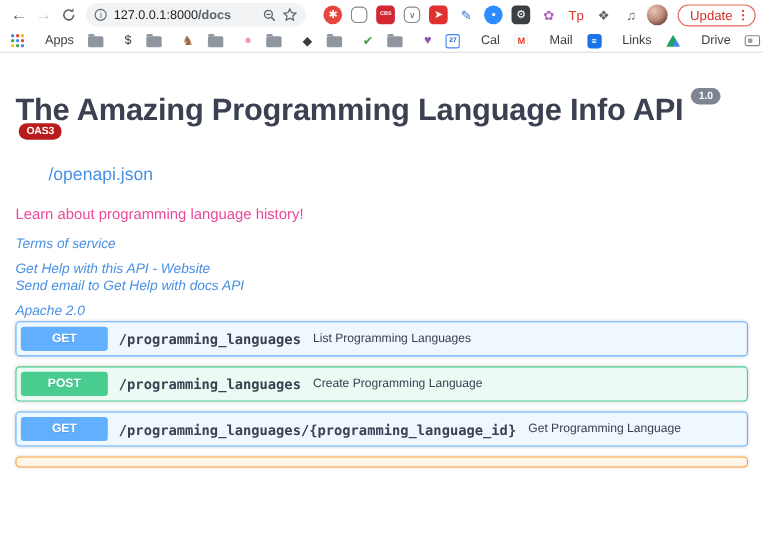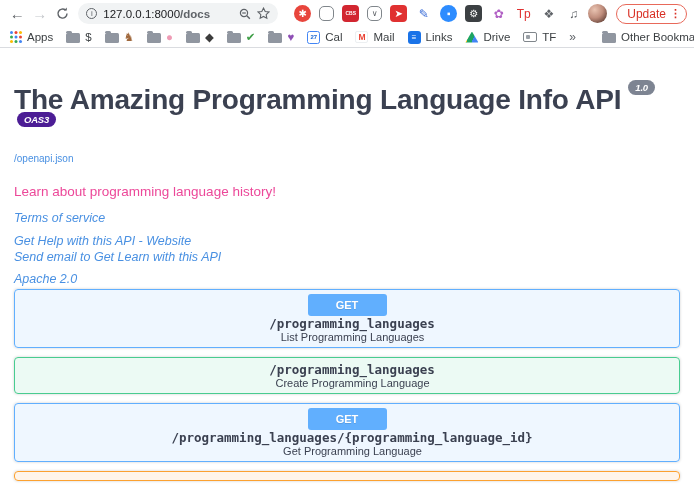--- a/index.html
+++ b/index.html
@@ -29,21 +29,21 @@
   .ext.plain { font-size:12px; }
   .avatar { width:19px; height:19px; min-width:19px; border-radius:50%; margin-left:4px; cursor:pointer;
             background:radial-gradient(circle at 35% 30%, #e9c4b2 0%, #c08e7d 45%, #6e4a3f 80%, #463028 100%); }
   .update-btn { display:flex; gap:4px; margin-left:7px; cursor:pointer;
                 border:1.5px solid #e8695a; border-radius:12px; padding:2px 5px 2px 10px;
                 color:#d93025; font-size:12px; }
   .update-dots { font-size:11px; color:#d93025; font-weight:700; }
 
   .bookmarks { height:21px; display:flex; align-items:center; padding:0 10px; gap:13px;
                border-bottom:1px solid #dadce0; font-size:11.5px; color:#3c4043; }
-  .bm { display:flex; align-items:center; gap:5px; cursor:pointer; white-space:nowrap; }
+  .bm { display:flex; align-items:center; gap:19px; cursor:pointer; white-space:nowrap; }
   .bm-icon { display:inline-flex; align-items:center; justify-content:center; }
   .icon-apps { position:relative; width:12px; height:12px; }
   .icon-apps::before { content:""; position:absolute; top:0; left:0; width:3px; height:3px; border-radius:50%;
       background:#4285f4;
       box-shadow:4.5px 0 0 #ea4335, 9px 0 0 #fbbc04,
                  0 4.5px 0 #34a853, 4.5px 4.5px 0 #4285f4, 9px 4.5px 0 #ea4335,
                  0 9px 0 #fbbc04, 4.5px 9px 0 #34a853, 9px 9px 0 #4285f4; }
   .icon-folder { width:14px; height:10px; background:#9096a0; border-radius:1.5px; position:relative; margin-top:2px; }
   .icon-folder::before { content:""; position:absolute; top:-2.5px; left:0; width:6px; height:2.5px;
                          background:#9096a0; border-radius:1.5px 1.5px 0 0; }
@@ -58,38 +58,38 @@
   .icon-tf { width:14px; height:10px; border:1.2px solid #80868b; border-radius:2px; position:relative; }
   .icon-tf::before { content:""; position:absolute; left:1.5px; top:1.5px; width:4px; height:4.5px;
                      background:#9aa0a6; border-radius:1px; }
   .bm-overflow-label { color:#5f6368; font-size:12px; }
   .bm-sep { width:1px; height:14px; background:#dadce0; }
 
   
   .page { padding:0 14px; }
   .api-title { margin-top:36px; font-size:28px; font-weight:700; color:#3b4151; letter-spacing:-.2px; }
   .badge { display:inline-block; font-size:9.5px; font-weight:700; color:#fff; border-radius:16px;
-           padding:2px 7px; vertical-align:top; position:relative; top:-4px; margin-left:7px;font-style:italic; }
+           padding:2px 7px; vertical-align:top; position:relative; top:-4px; margin-left:7px; }
   .badge.ver { background:#7d8492; }
-  .badge.oas { background:#4c1d95; margin-left:3px; }
-  .spec-link { display:inline-block; margin-top:3px; font-size:10px; color:#4990e2;
-               text-decoration:none; cursor:pointer; }
+  .badge.oas { background:#b91c1c; margin-left:3px; }
+  .spec-link { display:inline-block; margin-top:3px; font-size:16px; color:#4990e2;
+               text-decoration:none; cursor:pointer;margin-left:30px; }
   .desc { margin-top:18px; font-size:13.5px; color:#ec4899; }
   .info-links { margin-top:13px;font-style:italic; }
   .info-links a { display:block; font-size:12.5px; color:#4990e2; text-decoration:none;
                   cursor:pointer; margin-bottom:2px; line-height:1.1; }
   .info-links a:nth-child(2) { margin-top:9px; }
   .info-links a:nth-child(4) { margin-top:9px; }
 
   .section-header { display:flex; align-items:center; margin-top:35px; margin-bottom:11px; cursor:pointer; }
   .section-title { flex:1; font-size:24px; font-weight:700; color:#3b4151; }
   .section-arrow { margin-right:22px; display:flex; }
 
   .opblock { border:1px solid; border-radius:4px; margin-bottom:9px; padding:4px;
-             display:flex; align-items:center; box-shadow:0 0 3px rgba(0,0,0,.19); cursor:pointer;flex-direction:column; }
+             display:flex; align-items:center; box-shadow:0 0 3px rgba(0,0,0,.19); cursor:pointer; }
   .method { min-width:79px; text-align:center; padding:5px 0; border-radius:3px; color:#fff;
             font-weight:700; font-size:11px; text-shadow:0 1px 0 rgba(0,0,0,.1); }
   .path { margin-left:10px; font-family:"DejaVu Sans Mono","Liberation Mono",monospace;
           font-weight:700; font-size:12.5px; color:#3b4151; }
   .summary { margin-left:11px; font-size:11px; color:#3b4151; }
 </style>
 </head>
 <body>
 
 <div class="chrome">
@@ -214,33 +214,34 @@
 
 <div class="page">
   <h1 class="api-title"><span>The Amazing Programming Language Info API</span><span class="badge ver">1.0</span><span class="badge oas">OAS3</span></h1>
   <a class="spec-link">/openapi.json</a>
 
   <div class="desc">Learn about programming language history!</div>
 
   <div class="info-links">
     <a>Terms of service</a>
     <a>Get Help with this API - Website</a>
-    <a>Send email to Get Learn with this API</a>
+    <a>Send email to Get Help with docs API</a>
     <a>Apache 2.0</a>
   </div>
 
 
   <div id="ops">
   <div class="opblock" style="border-color: rgb(97, 175, 254); background: rgba(97, 175, 254, 0.1);">
     <span class="method" style="background: rgb(97, 175, 254);">GET</span>
     <span class="path">/programming_languages</span>
     <span class="summary">List Programming Languages</span>
   </div>
 
   <div class="opblock" style="border-color: rgb(73, 204, 144); background: rgba(73, 204, 144, 0.1);">
+    <span class="method" style="background: rgb(73, 204, 144);">POST</span>
     <span class="path">/programming_languages</span>
     <span class="summary">Create Programming Language</span>
   </div>
 
   <div class="opblock" style="border-color: rgb(97, 175, 254); background: rgba(97, 175, 254, 0.1);">
     <span class="method" style="background: rgb(97, 175, 254);">GET</span>
     <span class="path">/programming_languages/{programming_language_id}</span>
     <span class="summary">Get Programming Language</span>
   </div>
 

